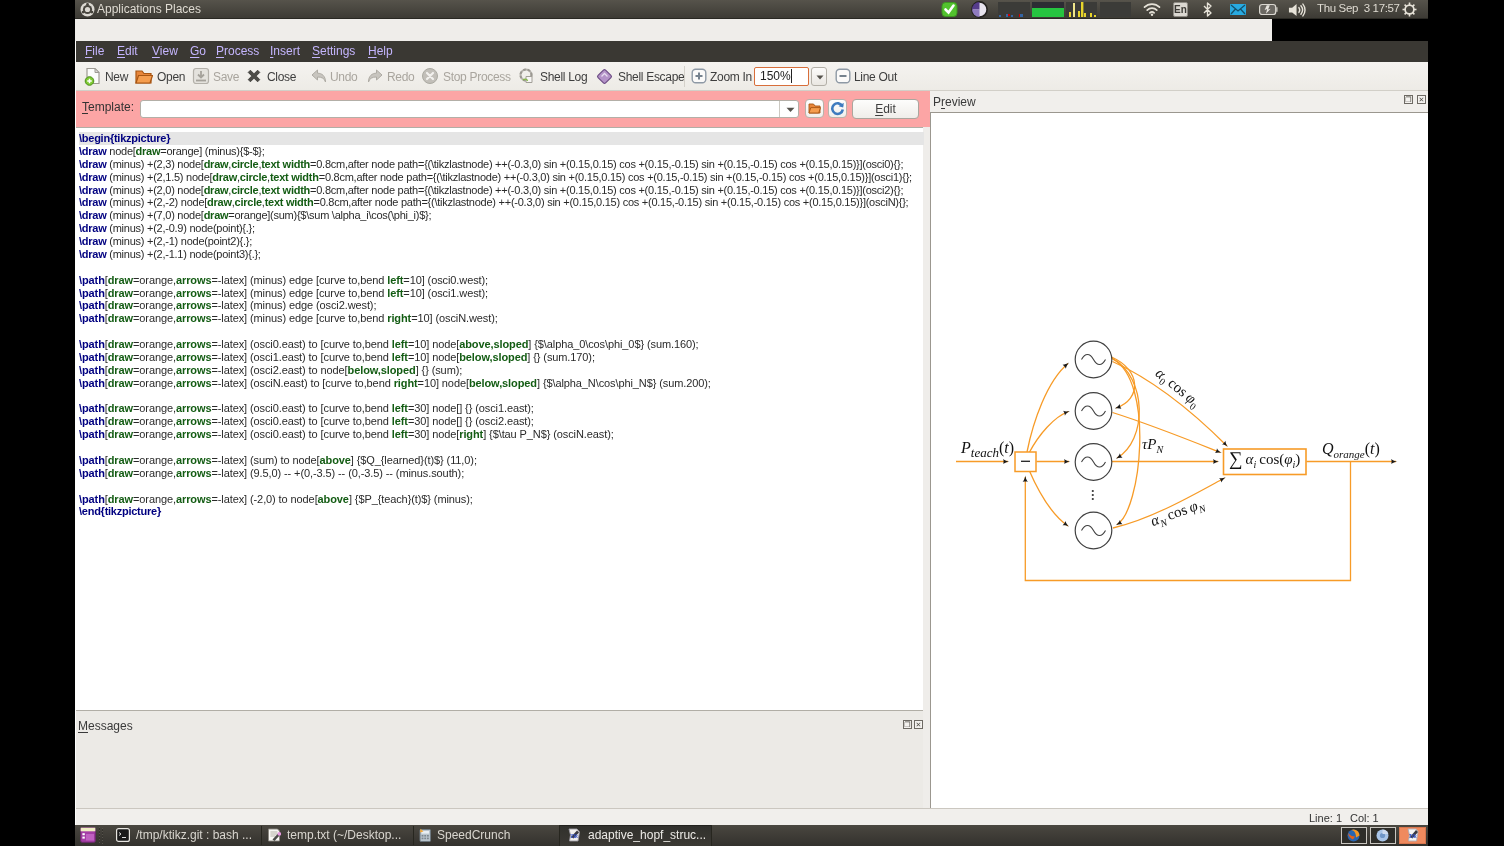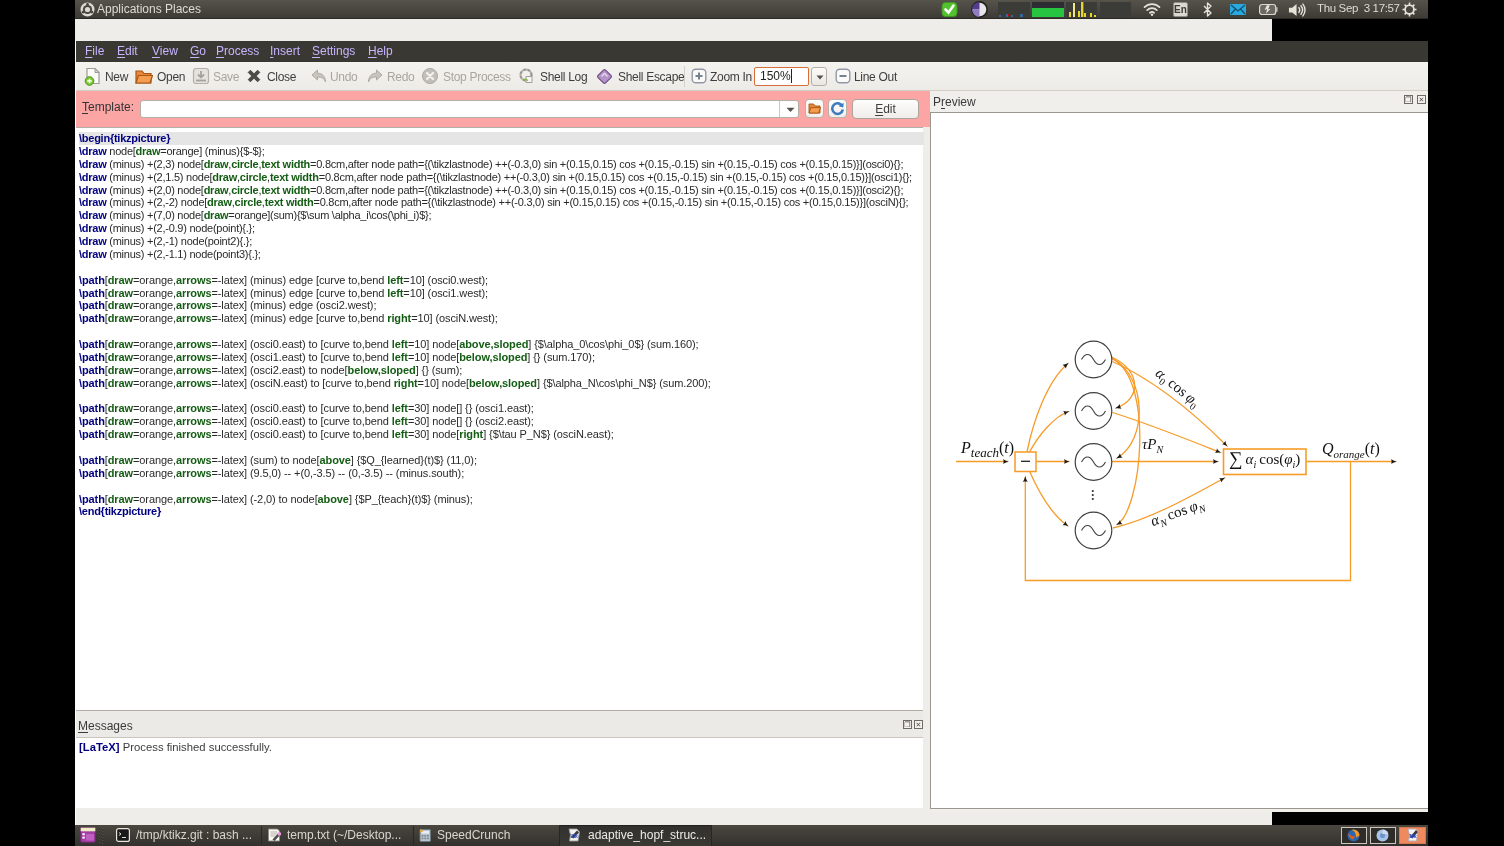--- a/index.html
+++ b/index.html
@@ -318,25 +318,26 @@
   <div class="abs" style="left:219px;top:391px;font-size:15px;transform:rotate(-20deg)"><i>α</i><sub style="font-size:10px"><i>N</i></sub> cos <i>φ</i><sub style="font-size:10px"><i>N</i></sub></div>
  </div>
  </div>
 </div>
 
 <div class="abs" style="left:495px;top:710px;width:14px;height:2px;background:repeating-linear-gradient(90deg,#8f8c85 0 2px,transparent 2px 5px)"></div>
 <div id="msg">
  <span class="abs" style="left:2px;top:8px;font-size:12px;color:#3a3a3a"><span class="mn">M</span>essages</span>
  <div class="hdr-ic" style="left:827px;top:9px">❐</div>
  <div class="hdr-ic" style="left:838px;top:9px">✕</div>
- <div id="mbody">
-  <div class="abs" style="left:3px;top:3px;font-size:11.3px;color:#3c3c3c"><b style="color:#000080">[LaTeX]</b> Process finished successfully.</div>
- </div>
-</div>
-
+</div>
+
+<div id="sbar">
+ <span class="abs" style="left:1233px;top:3px">Line: 1</span>
+ <span class="abs" style="left:1274px;top:3px">Col: 1</span>
+</div>
 
 <div id="task">
  <svg class="abs" style="left:5px;top:2px" width="16" height="16" viewBox="0 0 16 16">
   <rect x="0.7" y="0.7" width="14.6" height="14.6" rx="1.5" fill="#a43da6" stroke="#6f2a70"></rect>
   <rect x="0.7" y="0.7" width="14.6" height="3.6" fill="#efedc3"></rect>
   <rect x="2.4" y="6.2" width="2.4" height="2" fill="#fff"></rect>
         <rect x="2.4" y="9.6" width="2.4" height="2" fill="#fff"></rect>
   <rect x="6" y="7" width="8" height="6.5" fill="#c060c2"></rect>
  </svg>
  <div class="abs" style="left:24px;top:2px;width:5px;height:17px;background:repeating-linear-gradient(180deg,#56534c 0 1px,#35332e 1px 3px),repeating-linear-gradient(180deg,#56534c 0 1px,#35332e 1px 3px);background-size:1px 100%,1px 100%;background-position:0 0,3px 1px;background-repeat:no-repeat"></div>

